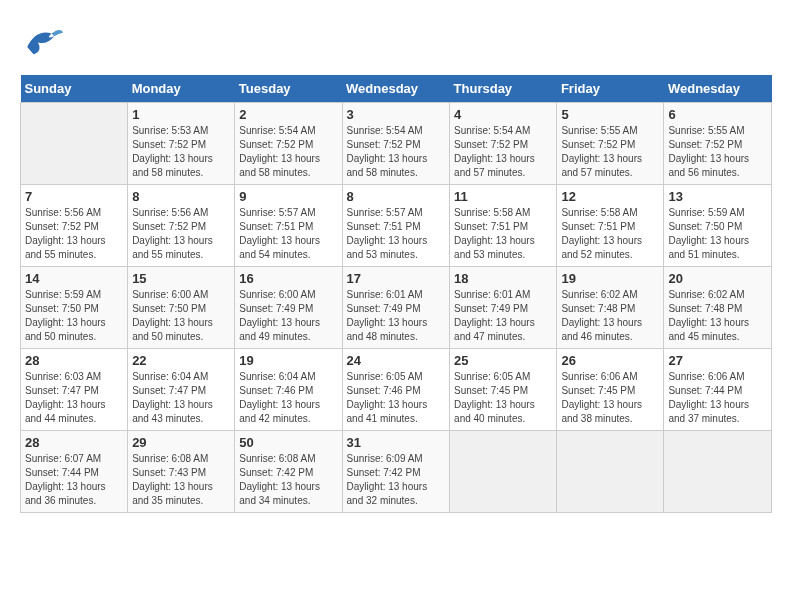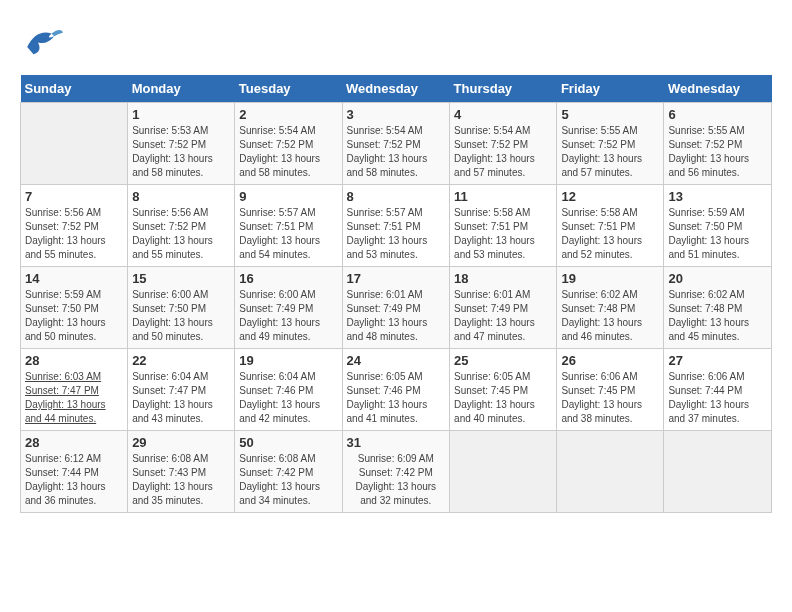--- a/index.html
+++ b/index.html
@@ -270,21 +270,21 @@
           <span class="day-num">20</span>
           <div class="day-info" style="white-space: pre-line;">Sunrise: 6:02 AM
 Sunset: 7:48 PM
 Daylight: 13 hours
 and 45 minutes.</div>
         </td>
       </tr>
       <tr>
         <td>
           <span class="day-num">28</span>
-          <div class="day-info" style="white-space: pre-line; text-decoration: underline;">Sunrise: 6:03 AM
+          <div class="day-info" style="white-space: pre-line;">Sunrise: 6:03 AM
 Sunset: 7:47 PM
 Daylight: 13 hours
 and 44 minutes.</div>
         </td>
         <td>
           <span class="day-num">22</span>
           <div class="day-info" style="white-space: pre-line;">Sunrise: 6:04 AM
 Sunset: 7:47 PM
 Daylight: 13 hours
 and 43 minutes.</div>
@@ -321,42 +321,42 @@
           <span class="day-num">27</span>
           <div class="day-info" style="white-space: pre-line;">Sunrise: 6:06 AM
 Sunset: 7:44 PM
 Daylight: 13 hours
 and 37 minutes.</div>
         </td>
       </tr>
       <tr>
         <td>
           <span class="day-num">28</span>
-          <div class="day-info" style="white-space: pre-line;">Sunrise: 6:12 AM
+          <div class="day-info" style="white-space: pre-line;">Sunrise: 6:07 AM
 Sunset: 7:44 PM
 Daylight: 13 hours
 and 36 minutes.</div>
         </td>
         <td>
           <span class="day-num">29</span>
           <div class="day-info" style="white-space: pre-line;">Sunrise: 6:08 AM
 Sunset: 7:43 PM
 Daylight: 13 hours
 and 35 minutes.</div>
         </td>
         <td>
           <span class="day-num">50</span>
           <div class="day-info" style="white-space: pre-line;">Sunrise: 6:08 AM
 Sunset: 7:42 PM
 Daylight: 13 hours
 and 34 minutes.</div>
         </td>
         <td>
           <span class="day-num">31</span>
-          <div class="day-info" style="white-space: pre-line; text-align: center;">Sunrise: 6:09 AM
+          <div class="day-info" style="white-space: pre-line;">Sunrise: 6:09 AM
 Sunset: 7:42 PM
 Daylight: 13 hours
 and 32 minutes.</div>
         </td>
         <td class="empty"></td>
         <td class="empty"></td>
         <td class="empty"></td>
       </tr>
     </tbody>
 </table>

